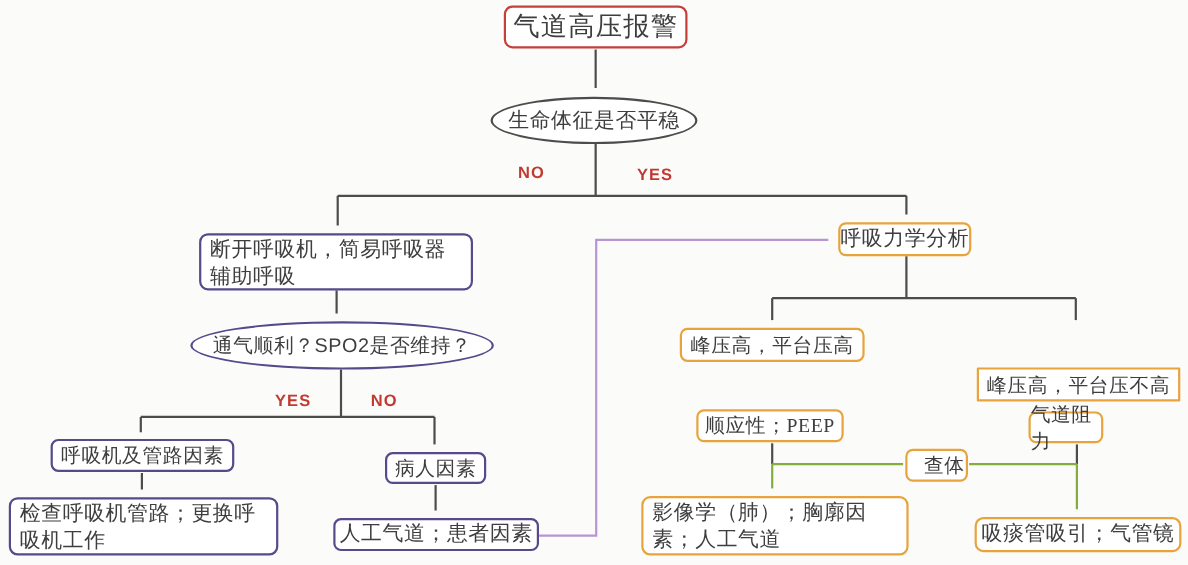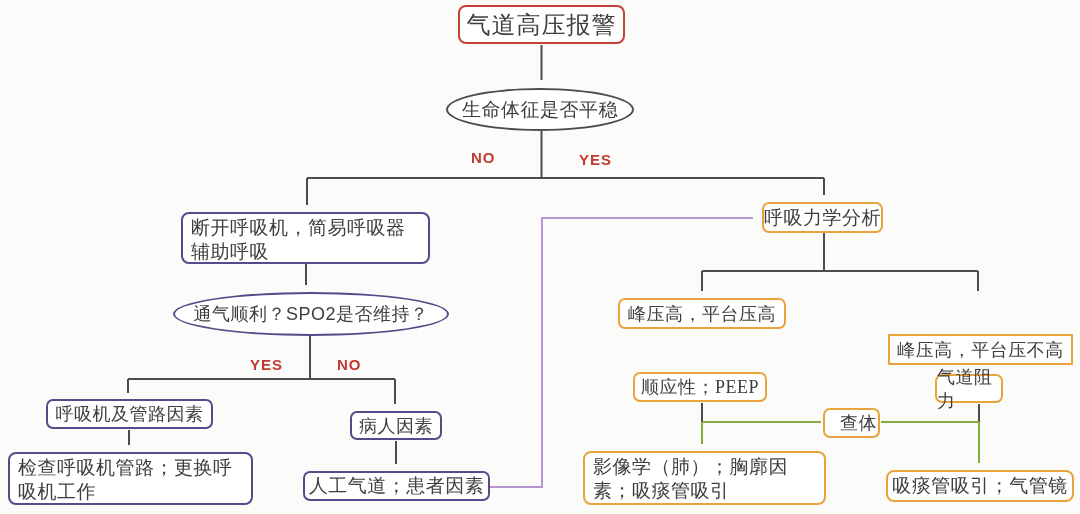--- a/index.html
+++ b/index.html
@@ -106,21 +106,21 @@
   <div class="node b-orange" style="left:618px;top:298px;width:168px;height:31px;border-radius:7px;">峰压高，平台压高</div>
 
   <div class="node b-orange" style="left:888px;top:298px;width:185px;height:31px;border-radius:1px;margin-top:36px;">峰压高，平台压不高</div>
 
   <div class="node b-orange" style="left:633px;top:372px;width:134px;height:30px;border-radius:7px;">顺应性；PEEP</div>
 
   <div class="node b-orange" style="left:935px;top:374px;width:68px;height:29px;border-radius:7px;">气道阻力</div>
 
   <div class="node b-orange" style="left:823px;top:408px;width:57px;height:30px;border-radius:7px;padding-left:14px;">查体</div>
 
-  <div class="node b-orange ml f19" style="left:583px;top:451px;width:243px;height:54px;align-items:flex-start;">影像学（肺）；胸廓因素；吸痰管吸引</div>
+  <div class="node b-orange ml f19" style="left:583px;top:451px;width:243px;height:54px;align-items:flex-start;">影像学（肺）；胸廓因素；人工气道</div>
 
   <div class="node b-orange f19" style="left:886px;top:470px;width:188px;height:32px;">吸痰管吸引；气管镜</div>
 
   <span class="edge-label" style="left:471px;top:149px;">NO</span>
   <span class="edge-label" style="left:579px;top:151px;">YES</span>
   <span class="edge-label" style="left:250px;top:356px;">YES</span>
   <span class="edge-label" style="left:337px;top:356px;">NO</span>
 
 </div>
 

